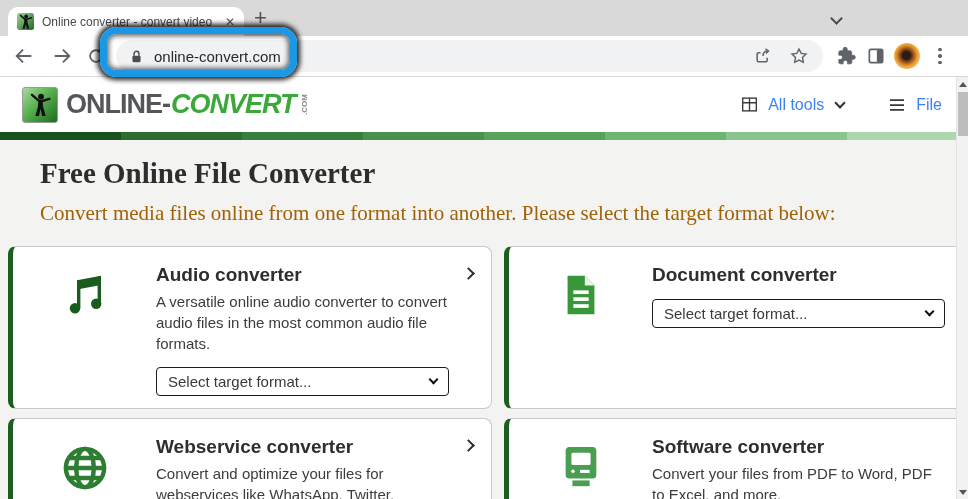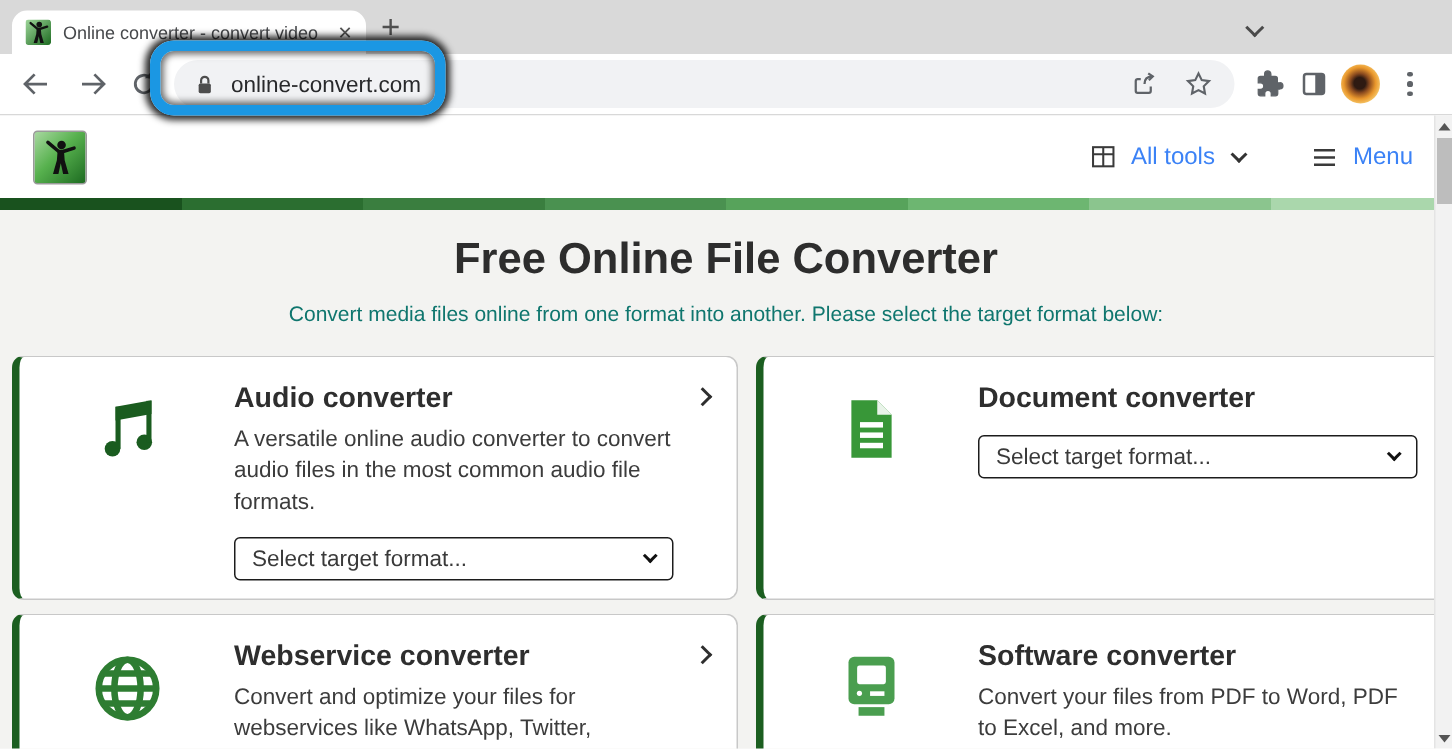--- a/index.html
+++ b/index.html
@@ -50,23 +50,23 @@
   .nav-chevron { width:8px; height:8px; border-color:#333; margin-top:-3px; margin-left:2px; }
 
   
   .green-bar { height:8px;
     background:linear-gradient(90deg,
       #19521e 0 12.5%, #2b6e30 12.5% 25%, #3a7e3f 25% 37.5%, #4a9150 37.5% 50%,
       #57a35b 50% 62.5%, #6db671 62.5% 75%, #8bc58e 75% 87.5%, #aad7ac 87.5% 100%); }
 
   
   .page-body { background:#f3f3f1; min-height:360px; }
-  .hero { text-align:center; padding:17px 40px 18px; }
+  .hero { text-align:left; padding:17px 40px 18px;font-family:Liberation Serif, serif; }
   .hero h1 { font-size:29px; font-weight:700; color:#2d2d2d; margin-bottom:11px; }
-  .hero p { font-size:14px; color:#0f766e; }
+  .hero p { font-size:21px; color:#a16207; }
 
   .cards { display:grid; grid-template-columns:1fr 1fr; column-gap:12px; row-gap:9px; padding:2px 28px 0 8px; }
   .card { position:relative; background:#fff; border:1px solid #c8c8c8; border-left:5px solid #1b5e20;
           border-radius:8px; height:163px; display:flex; padding:17px 16px 0 0; cursor:pointer; }
   .card-iconbox { width:143px; flex:none; display:flex; justify-content:center; padding-top:7px; }
   .card-content { flex:1; position:relative; padding-right:26px; }
   .card-title { font-size:19px; font-weight:700; color:#2e2e2e; margin-bottom:5px; }
   .card-chevron { position:absolute; right:2px; top:5px; width:9px; height:9px; border-width:2px; border-color:#2e2e2e; transform:rotate(-45deg); }
   .card-desc { font-size:15px; color:#3c3c3c; line-height:1.4; max-width:336px; }
   .fake-select { margin-top:13px; width:293px; height:29px; background:#fff; border:1px solid #1c1c1c; border-radius:4px;
@@ -171,35 +171,41 @@
   <div class="site-header">
     <div class="logo">
       <span class="logo-icon">
         <svg width="26" height="26" viewBox="0 0 100 100">
           <circle cx="54" cy="18" r="11" fill="#111"></circle>
           <path d="M44 30 L60 30 L62 57 L72 92 L58 92 L52 65 L46 92 L32 92 L42 57 Z" fill="#111"></path>
           <path d="M46 34 L19 11" stroke="#111" stroke-width="9" stroke-linecap="round"></path>
           <path d="M60 34 L86 26" stroke="#111" stroke-width="9" stroke-linecap="round"></path>
         </svg>
       </span>
+      <span class="logo-text">
+          <span>ONLINE</span>
+          <span>-</span>
+          <span class="logo-convert">CONVERT</span>
+          <span class="logo-tld">.COM</span>
+        </span>
     </div>
     <div class="nav">
       <div class="nav-item">
         <svg width="17" height="17" viewBox="0 0 20 20" fill="none" stroke="#3a3a3a" stroke-width="1.6">
           <rect x="2" y="2.5" width="16" height="15"></rect>
             <path d="M2 8h16M10 2.5v15"></path>
         </svg>
         <span>All tools</span>
         <span class="chev nav-chevron"></span>
       </div>
       <div class="nav-item">
         <svg width="18" height="14" viewBox="0 0 20 16" stroke="#3a3a3a" stroke-width="2">
           <path d="M2 2.5h16M2 8h16M2 13.5h16"></path>
         </svg>
-        <span>Menu</span>
+        <span>File</span>
       </div>
     </div>
   </div>
   <div class="green-bar"></div>
 
   <div class="page-body">
     <div class="hero">
       <h1>Free Online File Converter</h1>
       <p>Convert media files online from one format into another. Please select the target format below:</p>
     </div>

